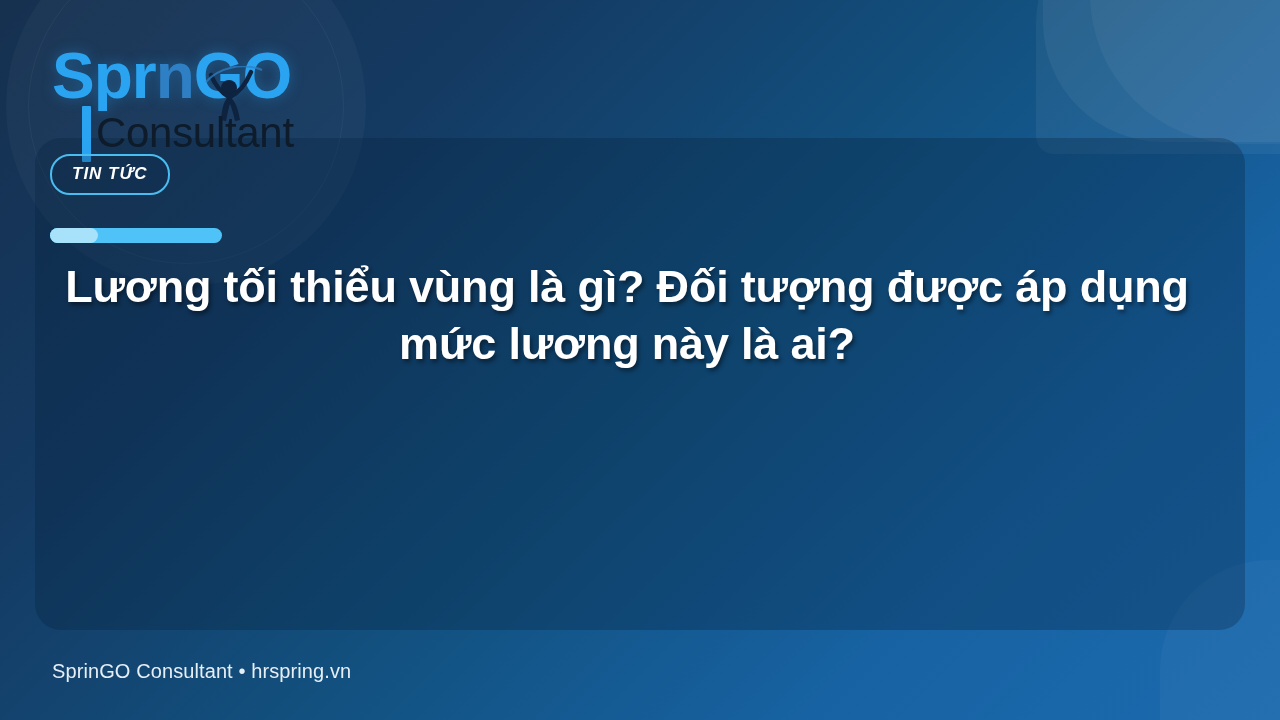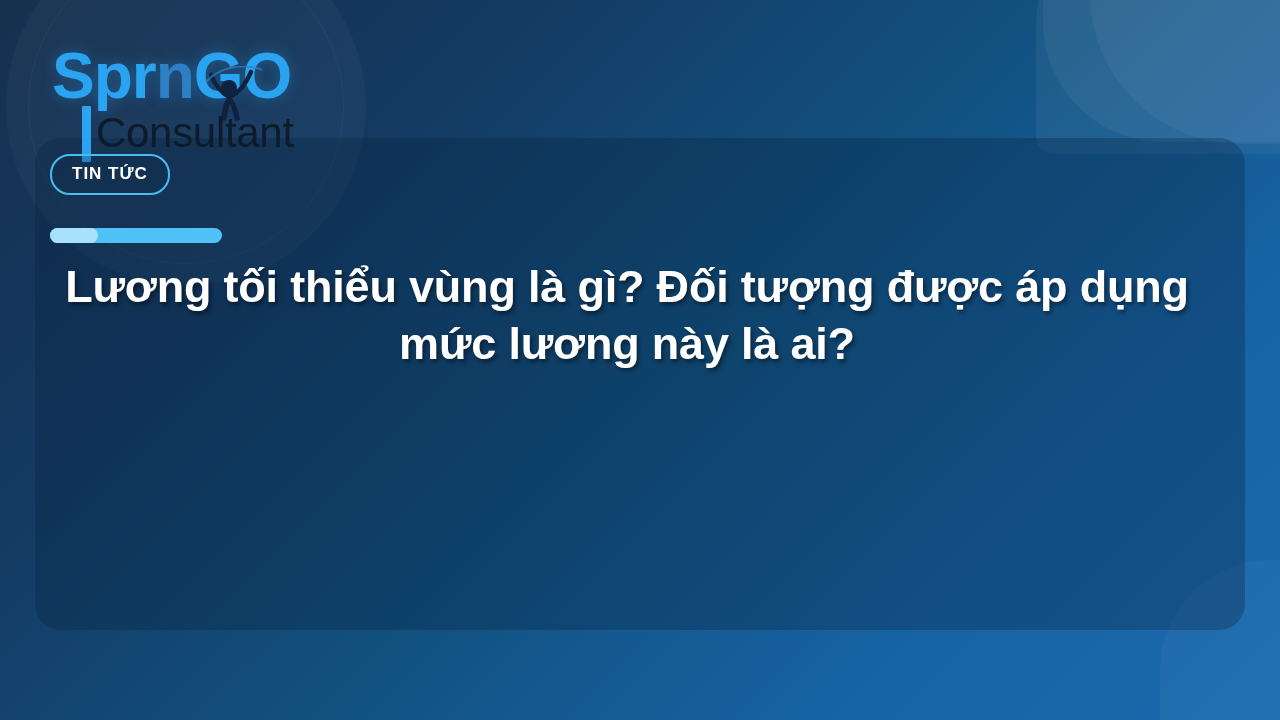--- a/index.html
+++ b/index.html
@@ -124,20 +124,21 @@
     position:absolute;
     left:50px; top:154px;
     padding:8px 20px 9px;
     border:2px solid #49bdf0;
     border-radius:20px;
     color:#ffffff;
     font-size:17px;
     font-weight:700;
     letter-spacing:1px;
     background: rgba(10,40,70,0.25);
+    font-style: italic;
   }
 
   
   .accent-bar {
     position:absolute;
     left:50px; top:228px;
     width:172px; height:15px;
     border-radius:8px;
     background:#4fc3f7;
   }
@@ -202,14 +203,15 @@
     <div class="logo-bar"></div>
     <div class="logo-sub">Consultant</div>
   </div>
 
   <div class="badge">TIN TỨC</div>
 
   <div class="accent-bar"></div>
 
   <h1 class="headline">Lương tối thiểu vùng là gì? Đối tượng được áp dụng mức lương này là ai?</h1>
 
+  <div class="footer">SprinGO Consultant • hrspring.vn</div>
 
 </div>
 
 </body></html>

